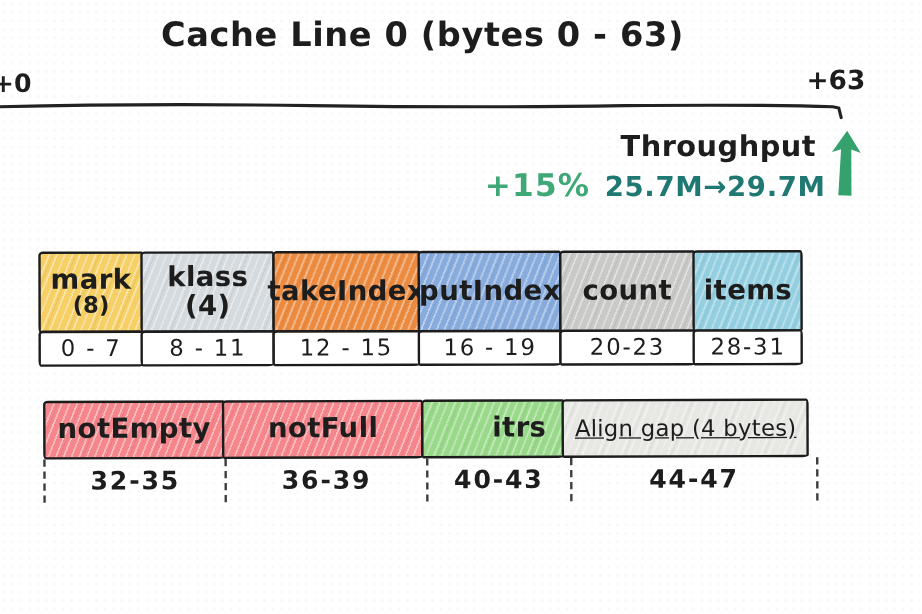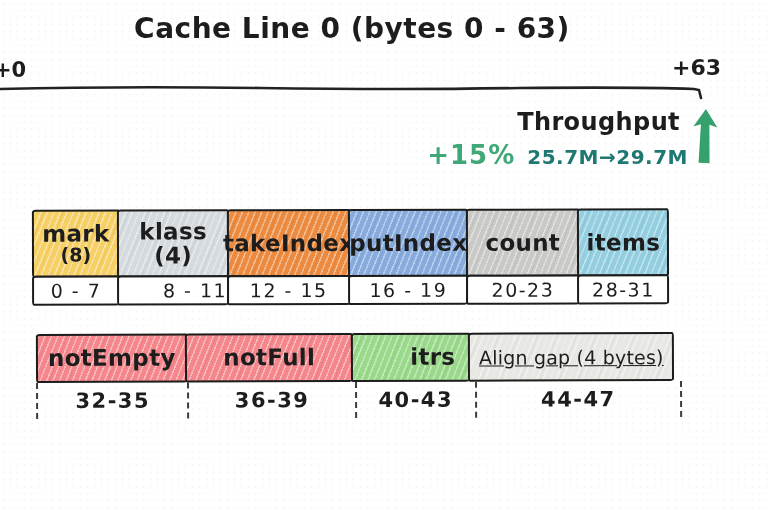--- a/index.html
+++ b/index.html
@@ -16,21 +16,21 @@
   .title{left:0;top:12px;width:704px;text-align:center;font-size:28px;font-weight:600;letter-spacing:.5px;}
   
   .ruler-svg{left:0;top:80px;}
   .ruler-start{left:-6px;top:58px;font-size:21px;font-weight:600;}
   .ruler-end{left:672px;top:55px;font-size:22px;font-weight:600;}
   
   .tp-label{left:440px;top:108px;width:240px;text-align:right;font-size:24px;font-weight:700;letter-spacing:.4px;}
   .tp-arrow{left:691px;top:108px;}
   .tp-line2{left:360px;top:140px;width:328px;text-align:right;white-space:nowrap;}
   .tp-delta{font-size:26px;font-weight:700;margin-right:12px;letter-spacing:1px;}
-  .tp-values{font-size:20px;font-weight:700;letter-spacing:.5px;}
+  .tp-values{font-size:23px;font-weight:700;letter-spacing:.5px;}
   
   .tbl{position:absolute;}
   .tbl-row1{left:32px;top:209px;width:650px;transform:rotate(-0.12deg);}
   .tbl-row2{left:36px;top:333px;width:646px;transform:rotate(-0.18deg);}
   .flexrow{display:flex;width:100%;}
   .cell{
     box-sizing:border-box;border:2.5px solid #1c1c1c;
     display:flex;flex-direction:column;align-items:center;justify-content:center;
     border-radius:4px 2px 6px 2px / 3px 5px 2px 5px;
     text-align:center;
@@ -42,21 +42,21 @@
   .bytes-row .cell{height:30px;background:#ffffff;font-size:19px;font-weight:400;letter-spacing:1.5px;}
   .field-label{font-size:23px;font-weight:600;line-height:1.05;letter-spacing:.3px;}
   .field-sublabel{font-size:19px;font-weight:600;line-height:1.05;}
   .small-label{font-size:19px;font-weight:500;letter-spacing:.2px;}
   .hatch{
     background-image:
       repeating-linear-gradient(112deg, rgba(255,255,255,0.42) 0 1.5px, rgba(255,255,255,0) 1.5px 6px),
       repeating-linear-gradient(112deg, rgba(0,0,0,0.05) 0 1px, rgba(0,0,0,0) 1px 9px);
   }
   
-  .w1{width:13.5%;} .w2{width:17.2%;align-items:flex-end;} .w3{width:19.1%;} .w4{width:18.5%;} .w5{width:17.5%;} .w6{width:14.2%;}
+  .w1{width:13.5%;} .w2{width:17.2%;} .w3{width:19.1%;} .w4{width:18.5%;} .w5{width:17.5%;} .w6{width:14.2%;}
   
   .v1{width:23.5%;} .v2{width:26.0%;} .v3{width:18.6%;} .v4{width:31.9%;}
   
   .dash-band{display:flex;width:100%;height:36px;border-right:2.5px dashed #3c3c3c;box-sizing:border-box;}
   .dash-cell{
     box-sizing:border-box;border-left:2.5px dashed #3c3c3c;
     display:flex;align-items:center;justify-content:center;
     font-size:21px;font-weight:600;letter-spacing:1.5px;
   }
 </style>

